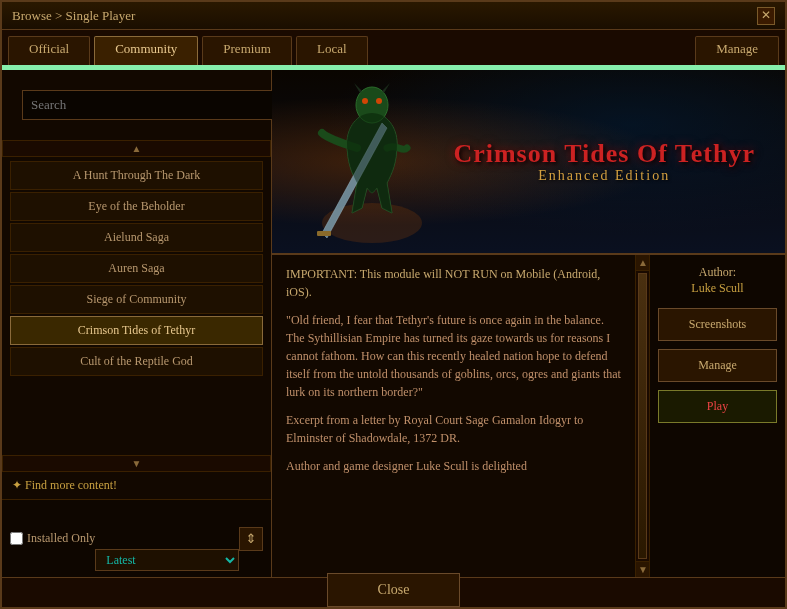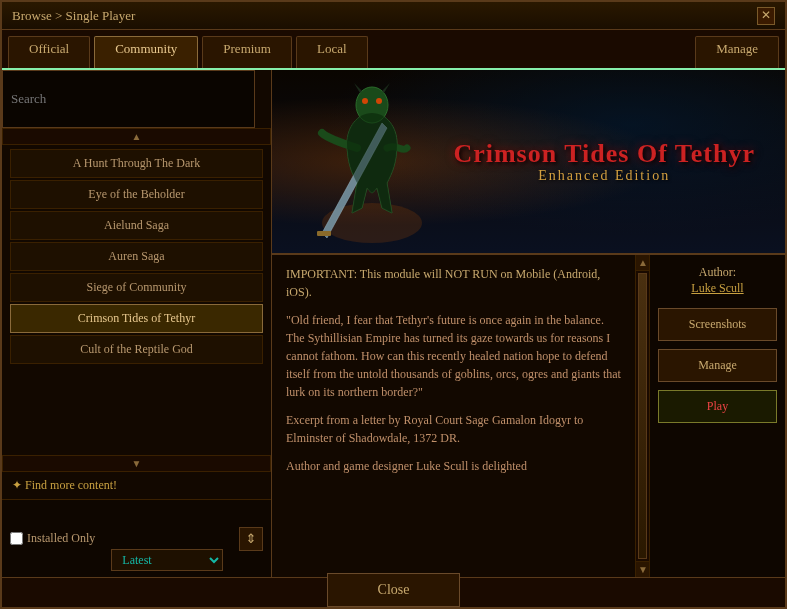--- a/index.html
+++ b/index.html
@@ -46,21 +46,21 @@
       display: flex;
       align-items: center;
       justify-content: center;
       cursor: pointer;
       font-size: 12px;
     }
 
     .tab-bar {
       display: flex;
       background: #1a0a00;
-      border-bottom: 2px solid #86efac;
+      border-bottom: 5px solid #86efac;
       padding: 6px 6px 0 6px;
       gap: 4px;
       height: 40px;
     }
 
     .tab {
       padding: 4px 20px;
       background: #2a1500;
       border: 1px solid #5a3a1a;
       border-bottom: none;
@@ -91,25 +91,25 @@
     .sidebar {
       width: 270px;
       background: #120800;
       border-right: 1px solid #5a3a1a;
       display: flex;
       flex-direction: column;
       position: relative;
     }
 
     .search-box {
-      margin: 0;
+      margin: 20px;
       background: #0a0500;
       border: 1px solid #5a3a1a;
       color: #eab308;
-      padding: 20px 8px;
+      padding: 6px 8px;
       font-family: 'Georgia', serif;
       font-size: 13px;
       outline: none;
       width: calc(100% - 16px);
     }
 
     .module-list {
       flex: 1;
       overflow-y: auto;
       padding: 2px 0;
@@ -154,21 +154,21 @@
       display: flex;
       align-items: center;
       gap: 4px;
     }
 
     .sidebar-footer {
       border-top: 1px solid #3a2000;
       padding: 6px 8px;
       display: flex;
       align-items: center;
-      gap: 16px;
+      gap: 0;
       background: #0e0600;
     }
 
     .checkbox-container {
       display: flex;
       align-items: center;
       gap: 4px;
       font-size: 12px;
       color: #b8986e;
     }
@@ -317,21 +317,20 @@
 
     .author-label {
       color: #c8a96e;
       font-size: 12px;
       display: block;
     }
 
     .author-name {
       color: #c8a040;
       font-size: 12px;
-      text-decoration: underline;
     }
 
     .action-btn {
       background: #2a1500;
       border: 1px solid #6a4a2a;
       color: #c8a96e;
       padding: 8px 6px;
       font-family: 'Georgia', serif;
       font-size: 12px;
       cursor: pointer;

